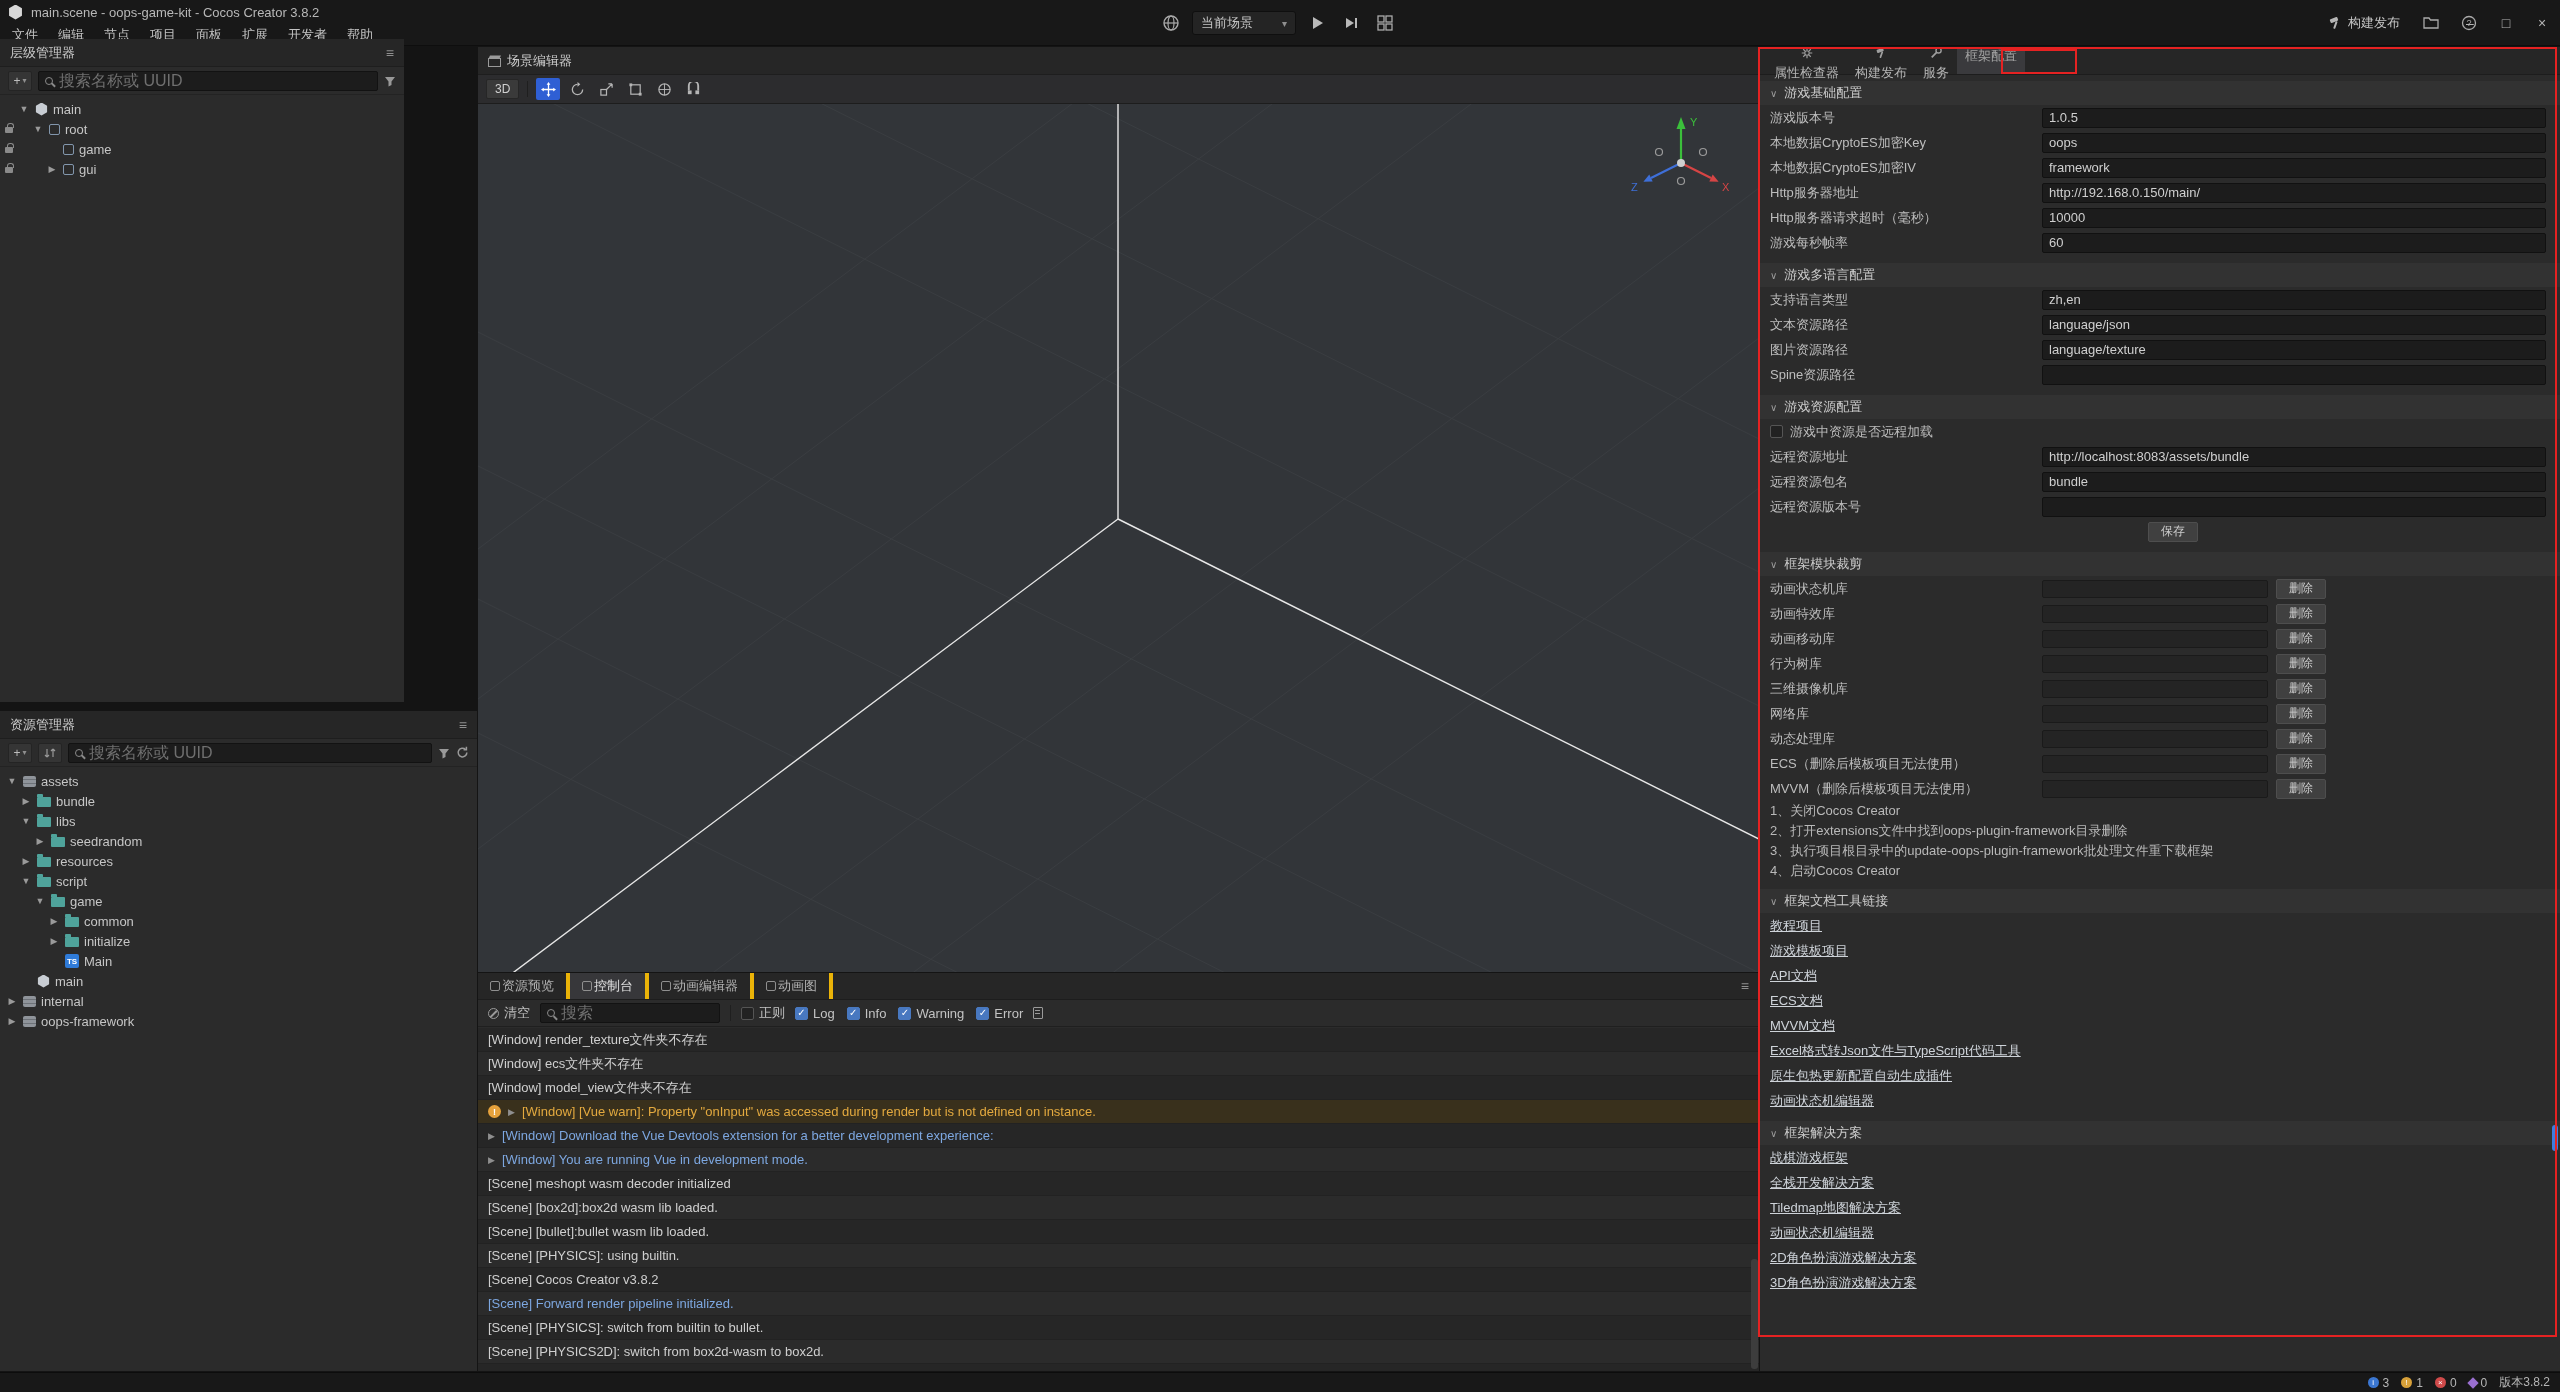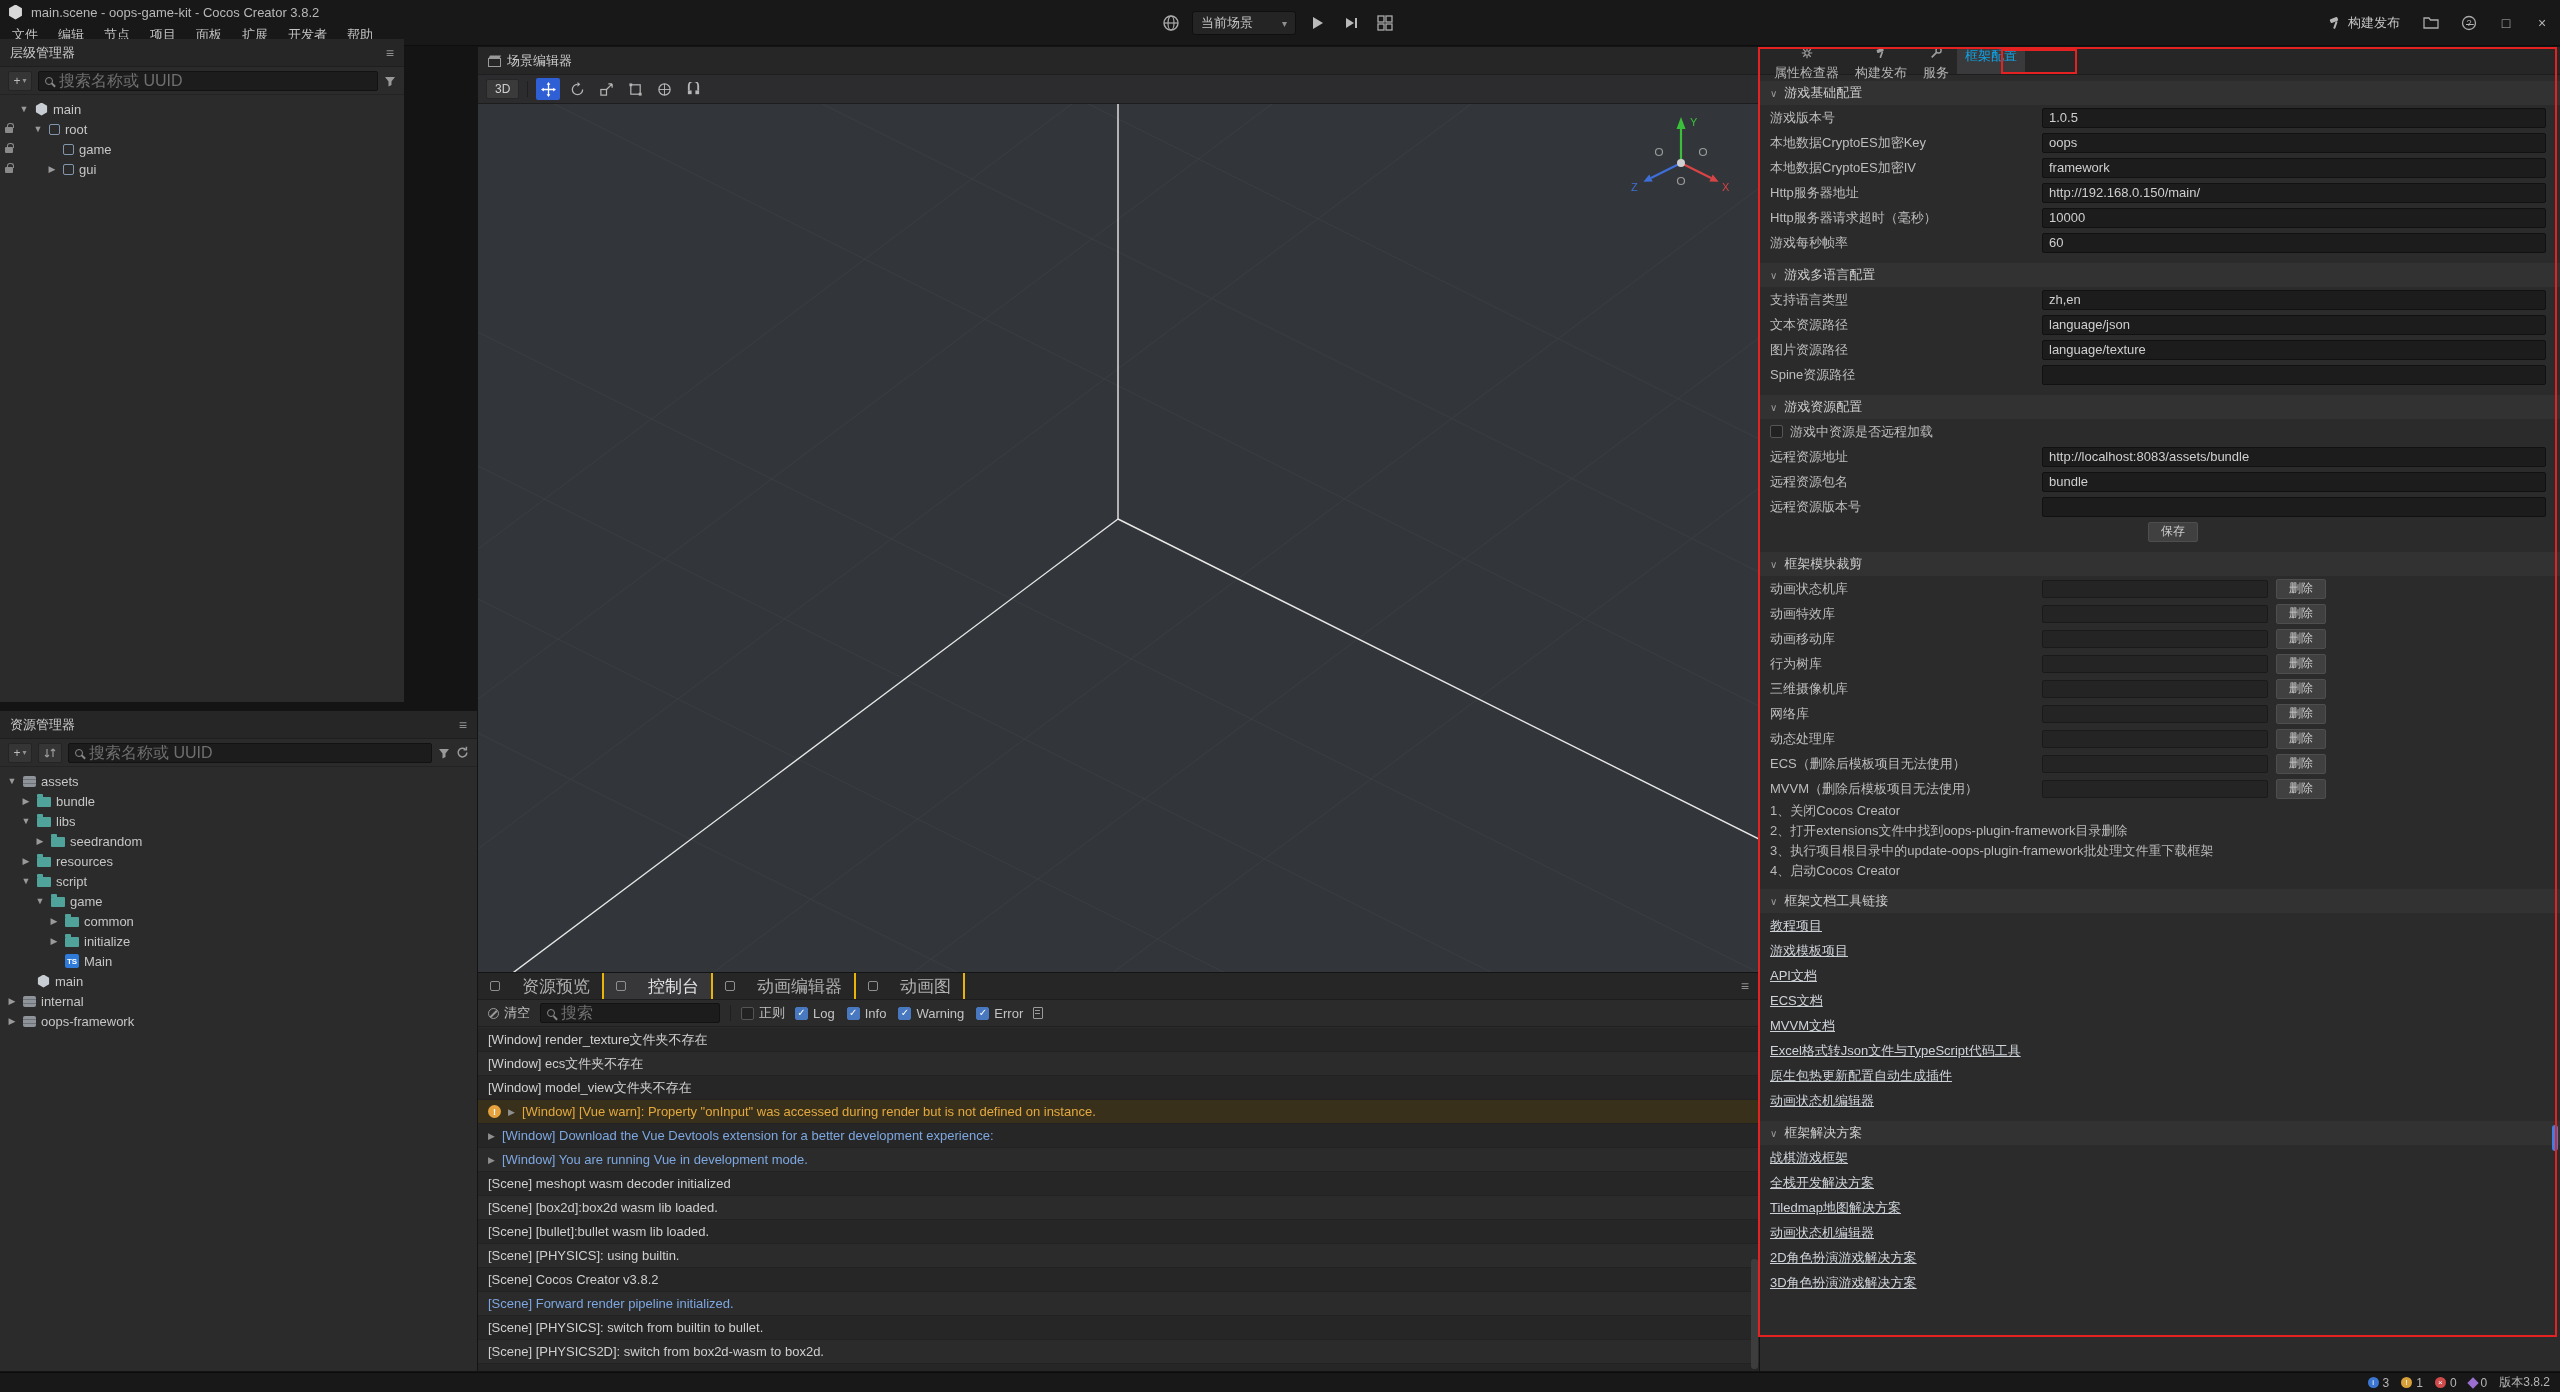--- a/index.html
+++ b/index.html
@@ -78,21 +78,21 @@
   .tool-btn.active { background:#2f5fd4; }
   .tool-sep { width:1px; height:16px; background:#1f1f1f; margin:0 3px; }
   .stool-right { margin-left:auto; display:flex; align-items:center; gap:8px; }
   .view-select { height:20px; background:#1f1f1f; border:1px solid #141414; border-radius:2px; padding:0 8px;
       display:flex; align-items:center; gap:12px; font-size:12px; color:#c0c0c0; }
   .lit-btn { width:24px; height:22px; border:1px solid #4a82e0; border-radius:2px; display:flex; align-items:center; justify-content:center; }
   .viewport { position:absolute; left:0; top:57px; right:0; bottom:0; background:#323539; overflow:hidden; }
 
   
   .ctabbar { height:27px; background:#262626; border-bottom:1px solid #1d1d1d; display:flex; align-items:stretch; }
-  .ctab { display:flex; align-items:center; gap:22px; padding:0 12px; font-size:17px; color:#b0b0b0; border-right:2px solid #eab308; }
+  .ctab { display:flex; align-items:center; gap:2px; padding:0 12px; font-size:13px; color:#b0b0b0; border-right:4px solid #eab308; }
   .ctab.active { background:#37373a; color:#e2e2e2; }
   .tab-ico { width:10px; height:10px; border:1.2px solid #8f8f8f; border-radius:2px; }
   .ctoolbar { height:27px; background:#2b2b2b; border-bottom:1px solid #1f1f1f; display:flex; align-items:center; gap:10px; padding:0 10px; }
   .clear-btn { display:flex; align-items:center; gap:5px; font-size:13px; color:#c0c0c0; }
   .i-ban { width:11px; height:11px; border:1.5px solid #9a9a9a; border-radius:50%; position:relative; }
   .i-ban::after { content:''; position:absolute; left:0; top:4px; width:9px; height:1.5px; background:#9a9a9a; transform:rotate(-45deg); }
   .console-search { width:180px; flex:none; }
   .vsep { width:1px; height:16px; background:#1f1f1f; }
   .filter { display:flex; align-items:center; gap:5px; font-size:13px; color:#c3c3c3; }
   .cb { width:13px; height:13px; background:#222; border:1px solid #555; border-radius:2px; color:#fff; font-size:10px;
@@ -107,21 +107,21 @@
   .warn-badge { width:13px; height:13px; border-radius:50%; background:#e6a23c; color:#fff; font-size:9px; font-weight:bold;
       display:inline-flex; align-items:center; justify-content:center; flex:none; }
   .log-caret { color:#8f8f8f; font-size:9px; flex:none; }
   .console-scroll { position:absolute; right:1px; bottom:2px; width:7px; height:110px; background:#3d3d3d; border-radius:3px; }
   .i-doc { width:10px; height:12px; border:1.2px solid #9a9a9a; border-radius:1px; position:relative; }
   .i-doc::after { content:''; position:absolute; left:1px; top:2px; width:5px; height:1px; background:#9a9a9a; box-shadow:0 3px 0 #9a9a9a; }
 
   
   .itabbar { height:28px; background:#262626; border-bottom:1px solid #1d1d1d; display:flex; align-items:stretch; padding-left:6px; }
   .itab { display:flex; align-items:center; gap:5px; padding:0 8px; font-size:13px; color:#b5b5b5;flex-direction:column; }
-  .itab.active { background:#3a3a3d; color:#0ea5e9; }
+  .itab.active { background:#3a3a3d; color:#a3a3a3; }
   .insp-content { position:absolute; left:0; top:28px; right:0; bottom:0; overflow:hidden; padding:4px 14px 0 0; }
   .sec-header { height:24px; margin-top:8px; background:#323232; display:flex; align-items:center; gap:7px;
       padding-left:10px; color:#cccccc; font-size:13px; width:calc(100% + 14px); }
   .sec-header:first-child { margin-top:2px; }
   .sec-chev { color:#9a9a9a; font-size:10px; }
   .insp-row { height:25px; display:flex; align-items:center; padding-left:10px; }
   .insp-label { width:272px; flex:none; font-size:13px; color:#bdbdbd; white-space:nowrap; overflow:hidden; }
   .insp-input { flex:1; height:20px; background:#1c1c1c; border:1px solid #111; border-radius:2px; color:#cfcfcf;
       font-size:13px; padding:0 6px; outline:none; font-family:inherit; }
   .insp-cb-label { font-size:13px; color:#bdbdbd; margin-left:7px; }

